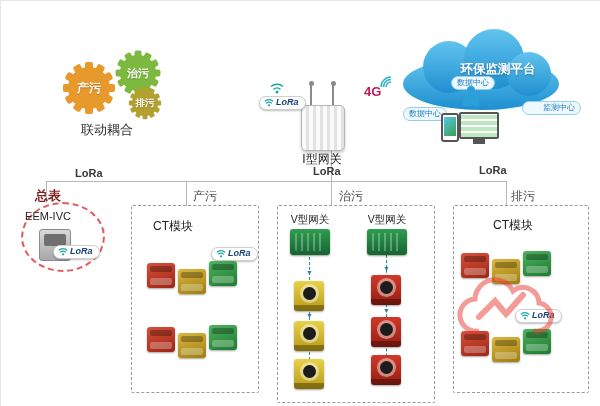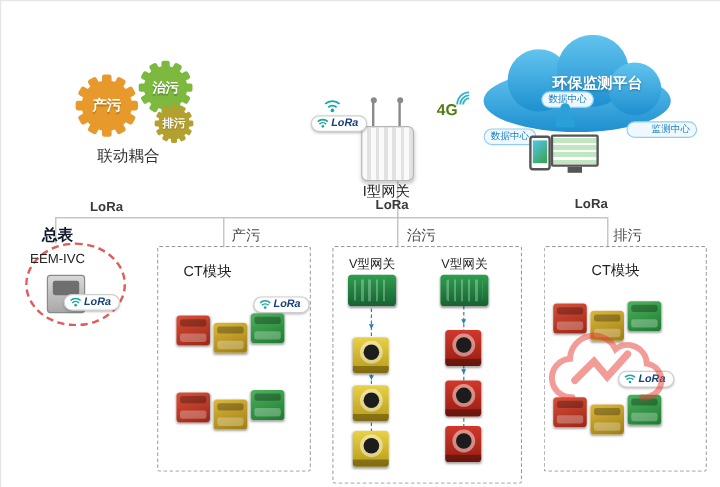--- a/index.html
+++ b/index.html
@@ -55,21 +55,21 @@
   .cloud-sub{position:absolute;background:#eef8fe;border:1px solid #8fd0f0;border-radius:10px;
              padding:2px 5px;font-size:8px;color:#1d7fc0;line-height:1;white-space:nowrap;margin-top:44px;}
   .cloud-title{position:absolute;color:#fff;font-weight:bold;font-size:12.5px;text-align:center;
                text-shadow:0 1px 2px rgba(0,0,0,.3);}
   
   .phone{position:absolute;width:14px;height:25px;border:2px solid #555;border-radius:3px;background:#fff;}
   .phone::before{content:"";position:absolute;inset:2px 1px 4px 1px;background:linear-gradient(135deg,#54c7e8,#3aa04e);}
   .monitor{position:absolute;width:36px;height:23px;border:2px solid #555;border-radius:2px;
            background:repeating-linear-gradient(0deg,#bfe8c0 0 4px,#ffffff 4px 6px);}
   .monitor::after{content:"";position:absolute;left:50%;bottom:-7px;width:12px;height:5px;margin-left:-6px;background:#555;}
-  .g4-label{position:absolute;font-size:13px;font-weight:bold;color:#4d7c0f;text-align:right;}
+  .g4-label{position:absolute;font-size:13px;font-weight:bold;color:#be185d;text-align:right;}
   
   .watermark{position:absolute;left:438px;top:268px;width:165px;height:135px;opacity:.5;pointer-events:none;}
   .watermark-text{position:absolute;left:12px;top:84px;font-size:26px;font-weight:bold;color:#e8392f;
                   letter-spacing:1px;white-space:nowrap;}
 </style>
 </head>
 <body>
 
 <div class="canvas">
 
@@ -175,21 +175,21 @@
   <span class="cloud-sub" style="left:402px;top:62px;">数据中心</span>
   <span class="cloud-sub" style="left:521px;top:56px;padding-left:20px;">监测中心</span>
 
   <svg class="abs" style="left:460px;top:84px;" width="20" height="26" viewBox="0 0 20 26">
     <circle cx="10" cy="5" r="4" fill="#2aa0d8"></circle>
     <path d="M10 10c-4.5 0-8 3.2-8 7.5V21h16v-3.5c0-4.3-3.5-7.5-8-7.5z" fill="#2aa0d8"></path>
   </svg>
   <div class="phone" style="left:440px;top:112px;"></div>
   <div class="monitor" style="left:458px;top:111px;"></div>
 
-  <span class="bus-label" style="left:34px;top:186px;color:#0f172a;font-size:13px;">总表</span>
+  <span class="bus-label" style="left:34px;top:186px;color:#7f1d1d;font-size:13px;">总表</span>
   <div class="red-ellipse" style="left:20px;top:201px;width:80px;height:66px;"></div>
   <div class="dev-label" style="left:12px;top:209px;width:70px;font-size:11px;font-weight:normal;">EEM-IVC</div>
   <div class="meter-dev" style="left:38px;top:228px;"></div>
   <span class="lora-badge" style="left:52px;top:244px;">
     <svg width="10" height="9" viewBox="0 0 10 9">
       <g fill="none" stroke="#18a7a0" stroke-width="1.3">
         <path d="M2.2 5.4a4 4 0 0 1 5.6 0"></path>
         <path d="M0.8 3.4a6 6 0 0 1 8.4 0"></path>
       </g>
       <circle cx="5" cy="7.3" r="1.1" fill="#18a7a0"></circle>

